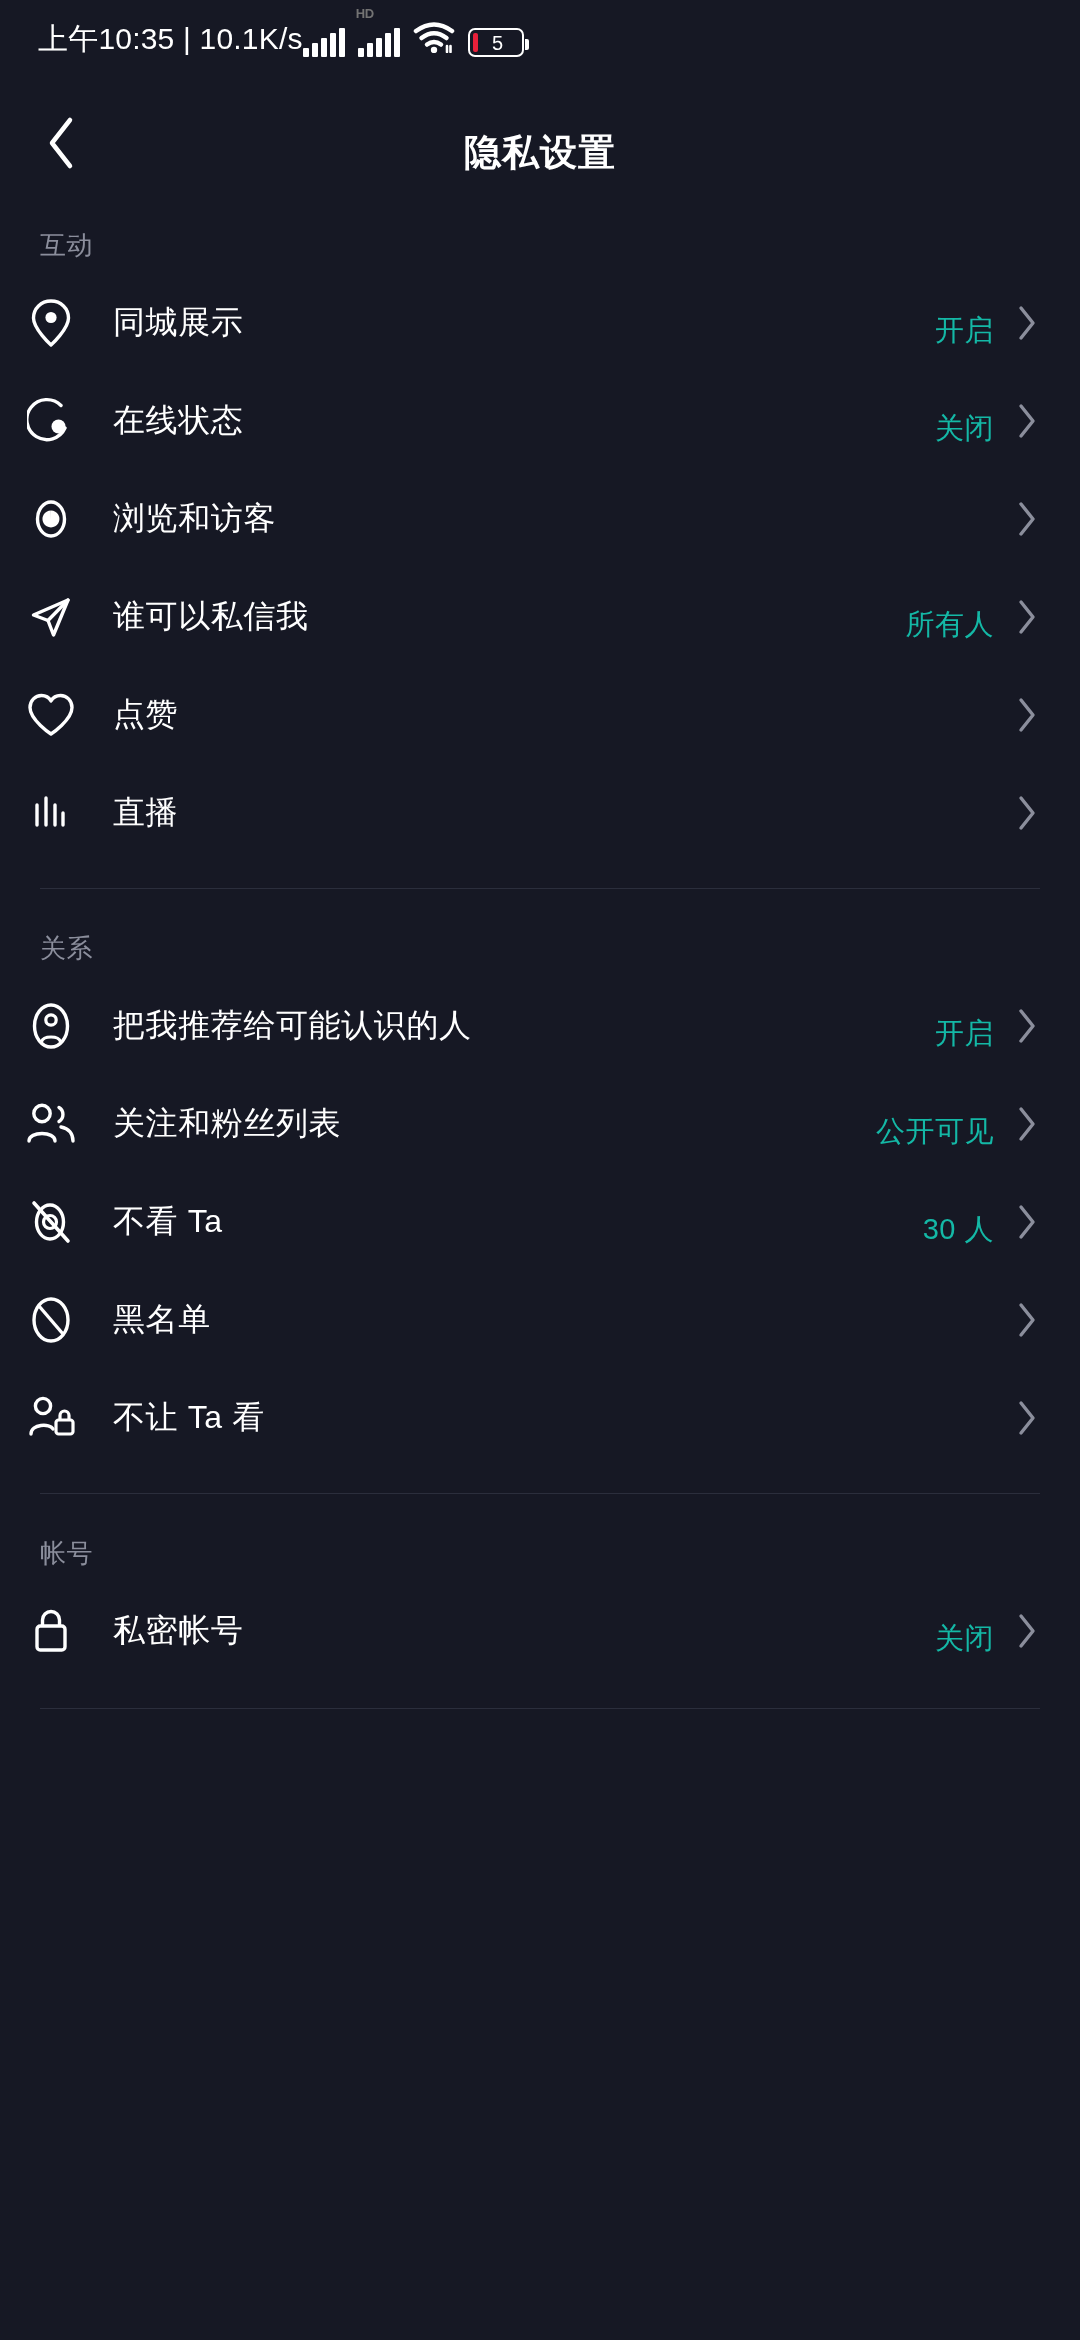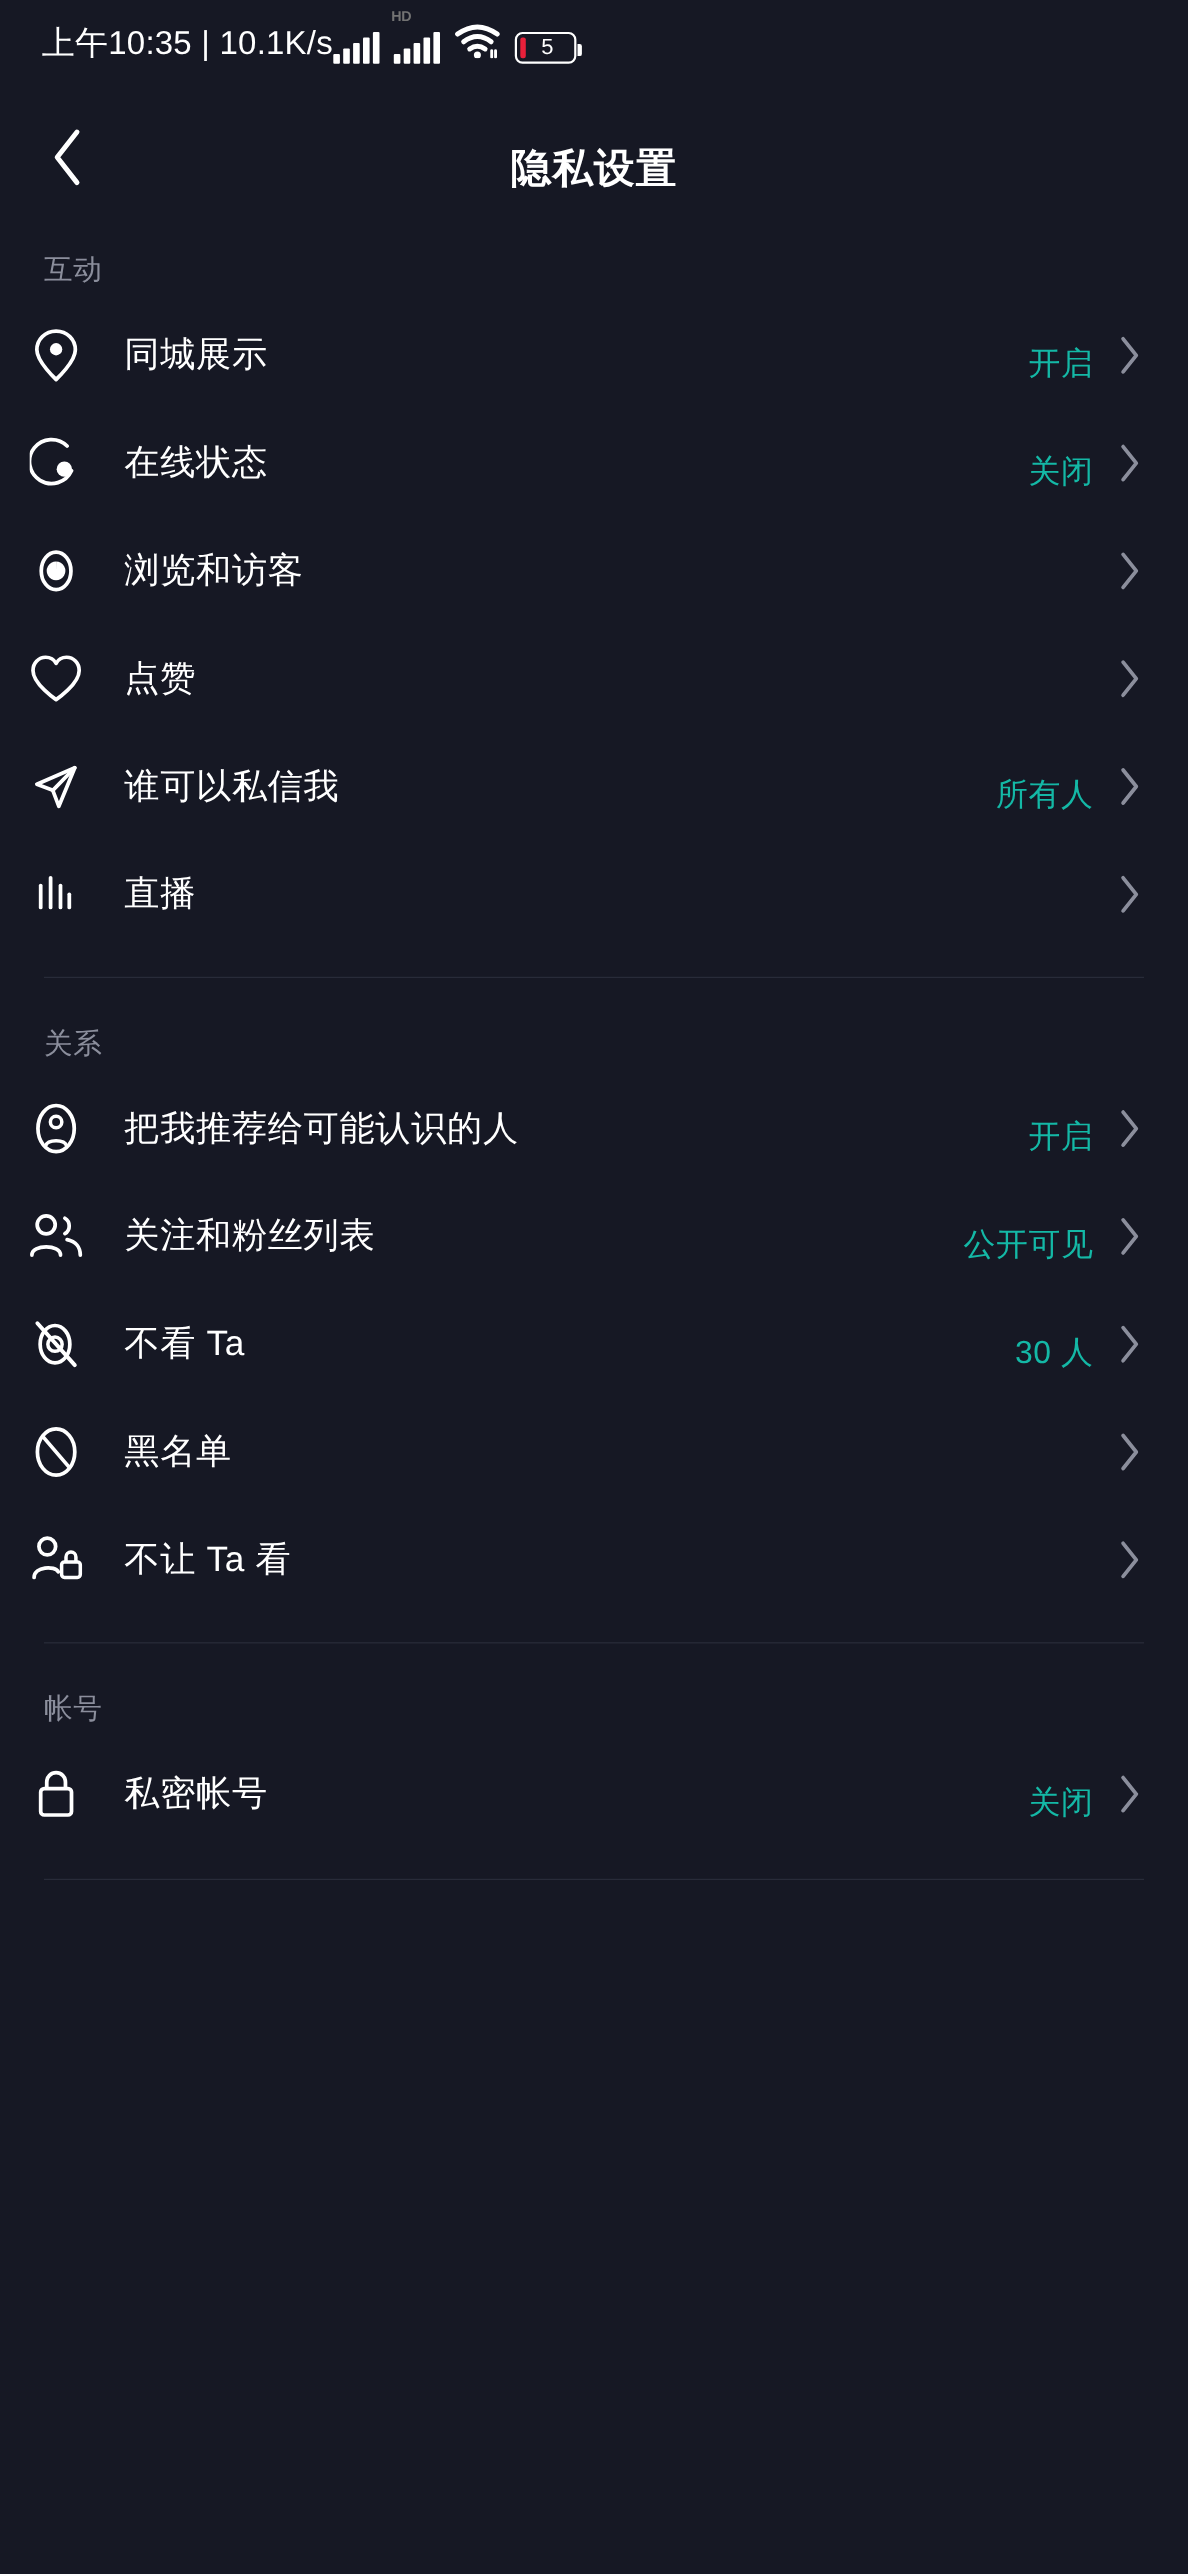--- a/index.html
+++ b/index.html
@@ -253,42 +253,42 @@
     <span class="value"></span>
     <span class="chev">
       <svg width="22" height="36" viewBox="0 0 22 36">
           <path d="M5 3 L17 18 L5 33" stroke="#8b8e9c" stroke-width="3.4" fill="none" stroke-linecap="round" stroke-linejoin="round"></path>
         </svg>
     </span>
   </div>
 
   <div class="row">
     <span class="ico">
-      <svg width="50" height="46" viewBox="0 0 50 46">
-        <path d="M25 42 C25 42 4 28 4 15.5 C4 8.5 9.3 3.5 15.5 3.5 C20 3.5 23.3 6 25 9 C26.7 6 30 3.5 34.5 3.5 C40.7 3.5 46 8.5 46 15.5 C46 28 25 42 25 42 Z" stroke="#fff" stroke-width="3.4" fill="none" stroke-linejoin="round"></path>
-      </svg>
-    </span>
-    <span class="label">点赞</span>
-    <span class="value"></span>
-    <span class="chev">
-      <svg width="22" height="36" viewBox="0 0 22 36">
-          <path d="M5 3 L17 18 L5 33" stroke="#8b8e9c" stroke-width="3.4" fill="none" stroke-linecap="round" stroke-linejoin="round"></path>
-        </svg>
-    </span>
-  </div>
-
-  <div class="row">
-    <span class="ico">
       <svg width="48" height="48" viewBox="0 0 48 48">
         <path d="M41 7 L6.5 22 L21 27.5 L26.5 42 Z" stroke="#fff" stroke-width="3.4" fill="none" stroke-linejoin="round"></path>
         <path d="M41 7 L21 27.5" stroke="#fff" stroke-width="3.4" fill="none" stroke-linecap="round"></path>
       </svg>
     </span>
     <span class="label">谁可以私信我</span>
     <span class="value">所有人</span>
+    <span class="chev">
+      <svg width="22" height="36" viewBox="0 0 22 36">
+          <path d="M5 3 L17 18 L5 33" stroke="#8b8e9c" stroke-width="3.4" fill="none" stroke-linecap="round" stroke-linejoin="round"></path>
+        </svg>
+    </span>
+  </div>
+
+  <div class="row">
+    <span class="ico">
+      <svg width="50" height="46" viewBox="0 0 50 46">
+        <path d="M25 42 C25 42 4 28 4 15.5 C4 8.5 9.3 3.5 15.5 3.5 C20 3.5 23.3 6 25 9 C26.7 6 30 3.5 34.5 3.5 C40.7 3.5 46 8.5 46 15.5 C46 28 25 42 25 42 Z" stroke="#fff" stroke-width="3.4" fill="none" stroke-linejoin="round"></path>
+      </svg>
+    </span>
+    <span class="label">点赞</span>
+    <span class="value"></span>
     <span class="chev">
       <svg width="22" height="36" viewBox="0 0 22 36">
           <path d="M5 3 L17 18 L5 33" stroke="#8b8e9c" stroke-width="3.4" fill="none" stroke-linecap="round" stroke-linejoin="round"></path>
         </svg>
     </span>
   </div>
 
   <div class="row">
     <span class="ico">
       <svg width="44" height="44" viewBox="0 0 44 44">

